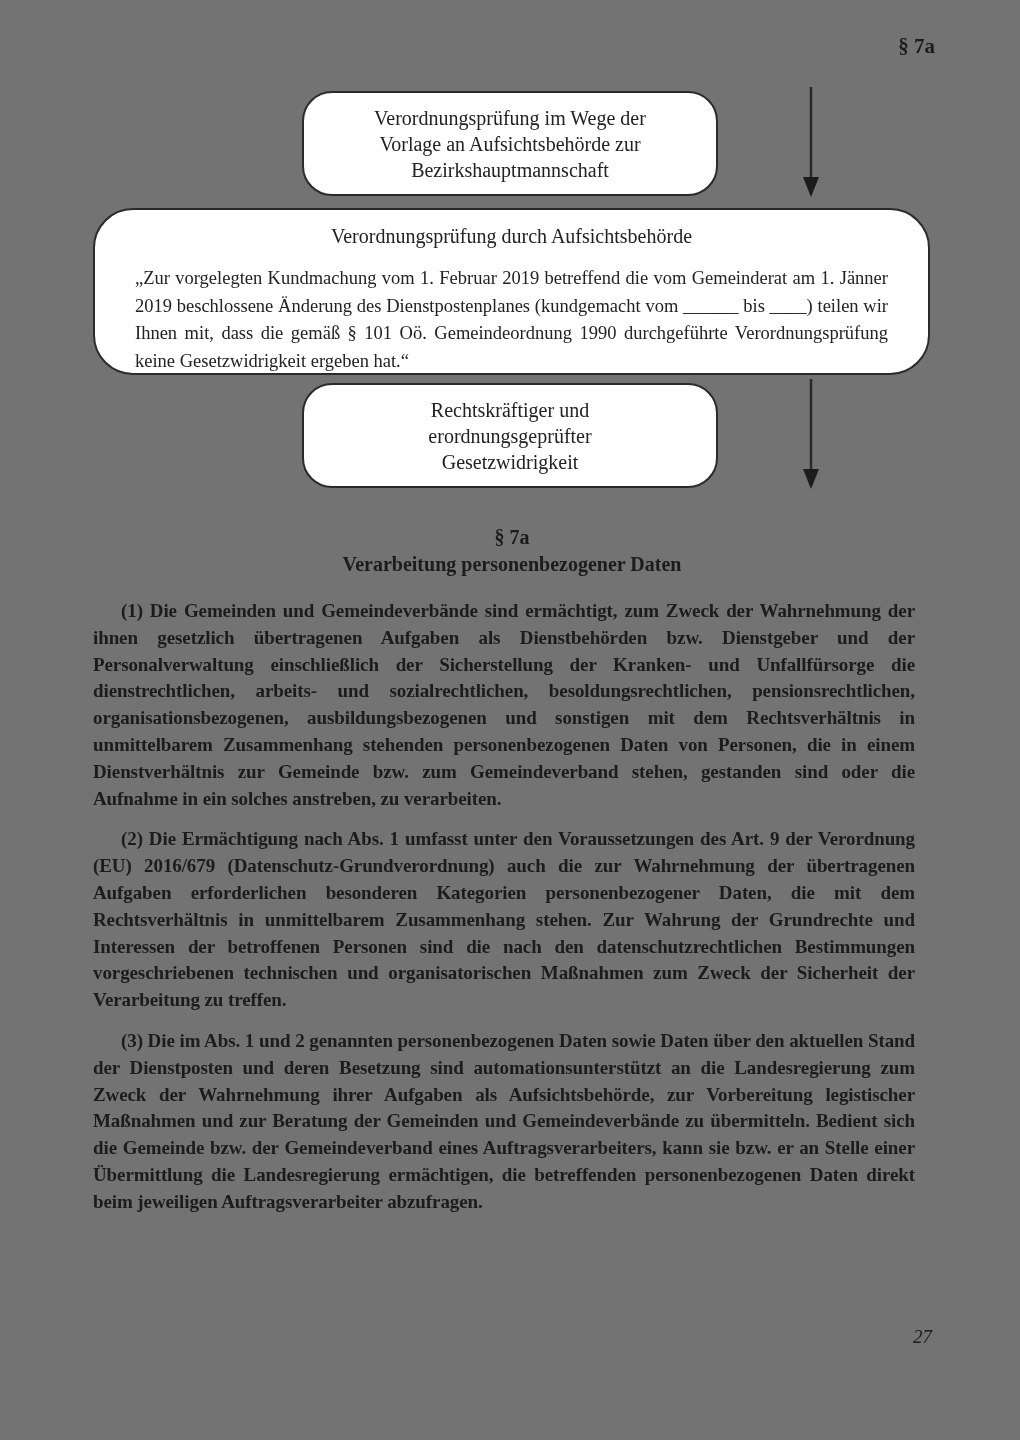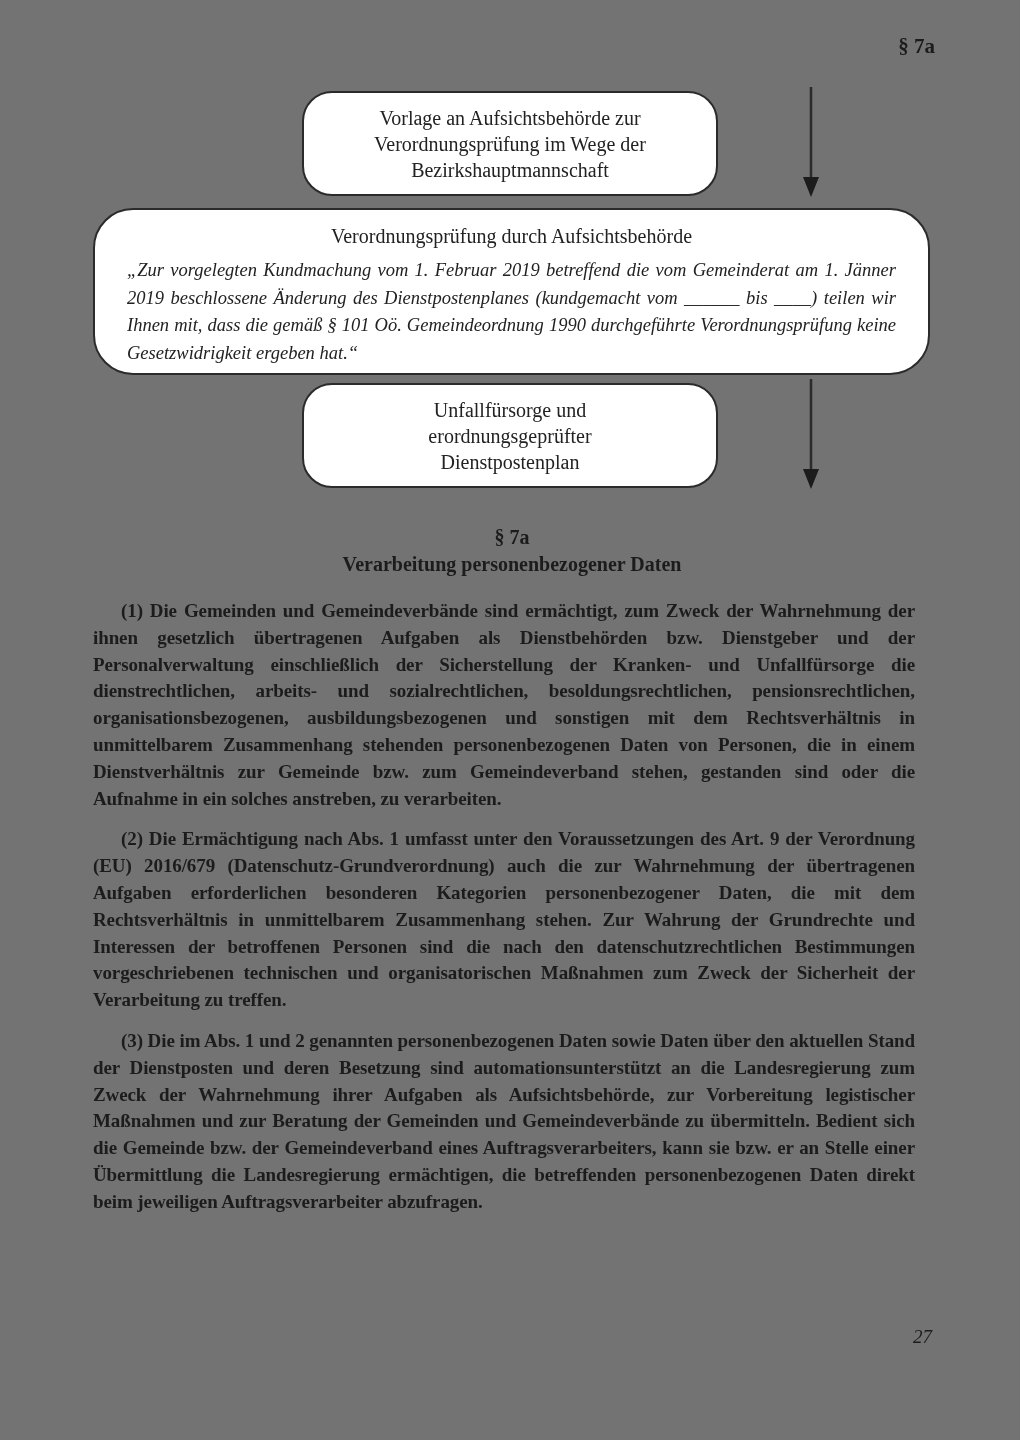--- a/index.html
+++ b/index.html
@@ -55,26 +55,25 @@
     padding: 13px 24px 17px 24px;
   }
   .box-pruefung .box-title {
     text-align: center;
     font-size: 20px;
     line-height: 26px;
     color: #222;
     margin: 0 0 7px 0;
   }
   .box-pruefung .box-quote {
-    font-style: italic;
     font-size: 18.5px;
     line-height: 27.5px;
     text-align: justify;
     color: #222;
-    margin: 8px;
+    margin: 16px;
   }
 
   
   .flow-arrow {
     position: absolute;
     left: 798px;
     width: 26px;
     height: 112px;
   }
   .arrow-1 { top: 85px; }
@@ -116,39 +115,39 @@
   }
 </style>
 </head>
 <body>
 
 <div class="page">
 
   <div class="corner-label">§ 7a</div>
 
   <div class="flowbox box-small box-vorlage">
+    <span>Verordnungsprüfung im Wege der</span>
     <span>Vorlage an Aufsichtsbehörde zur</span>
-    <span>Verordnungsprüfung im Wege der</span>
     <span>Bezirkshauptmannschaft</span>
   </div>
 
   <svg class="flow-arrow arrow-1" viewBox="0 0 26 112" xmlns="http://www.w3.org/2000/svg">
     <line x1="13" y1="2" x2="13" y2="94" stroke="#2b2b2b" stroke-width="2.5"></line>
     <polygon points="5,92 21,92 13,112" fill="#1c1c1c"></polygon>
   </svg>
 
   <div class="flowbox box-pruefung">
     <p class="box-title">Verordnungsprüfung durch Aufsichtsbehörde</p>
     <p class="box-quote">„Zur vorgelegten Kundmachung vom 1. Februar 2019 betreffend die vom Gemeinderat am 1. Jänner 2019 beschlossene Änderung des Dienstpostenplanes (kundgemacht vom ______ bis ____) teilen wir Ihnen mit, dass die gemäß § 101 Oö. Gemeindeordnung 1990 durchgeführte Verordnungsprüfung keine Gesetzwidrigkeit ergeben hat.“</p>
   </div>
 
   <div class="flowbox box-small box-dienstpostenplan">
-    <span>Unfallfürsorge und</span>
+    <span>Rechtskräftiger und</span>
     <span>erordnungsgeprüfter</span>
-    <span>Dienstpostenplan</span>
+    <span>Gesetzwidrigkeit</span>
   </div>
 
   <svg class="flow-arrow arrow-2" viewBox="0 0 26 112" xmlns="http://www.w3.org/2000/svg">
     <line x1="13" y1="2" x2="13" y2="94" stroke="#2b2b2b" stroke-width="2.5"></line>
     <polygon points="5,92 21,92 13,112" fill="#1c1c1c"></polygon>
   </svg>
 
   <div class="body-text">
     <h2 class="section-head">
       <span class="section-number">§ 7a</span>

